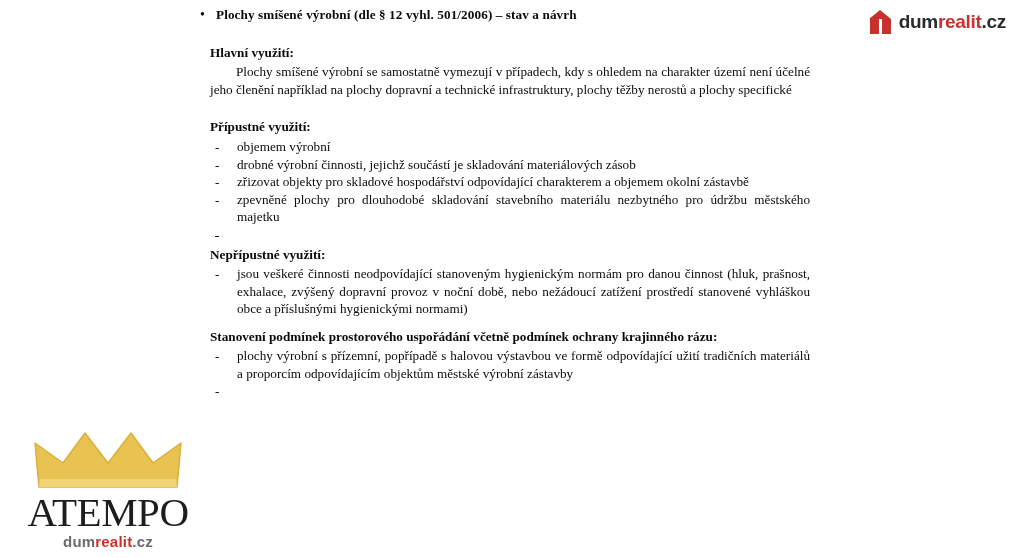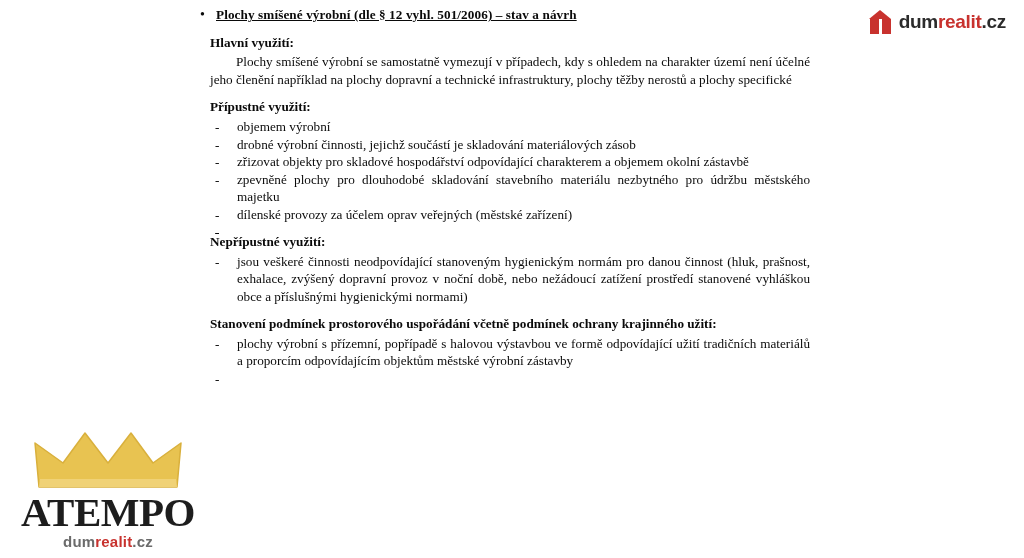--- a/index.html
+++ b/index.html
@@ -43,27 +43,26 @@
   .bullet-dot {
     width: 16px;
     flex: 0 0 16px;
     font-size: 14px;
     line-height: 1.2;
     text-align: left;
     padding-top: 1px;
   }
   .bullet-head-text {
     font-weight: bold;
-    text-decoration: underline;
     letter-spacing: 0.1px;
   }
 
   .sec-title {
     font-weight: bold;
-    margin-top: 10px;
+    margin-top: 20px;
     margin-bottom: 2px;
   }
 
   .para {
     text-align: justify;
     text-indent: 26px;
     margin-bottom: 7px;
   }
 
   ul.dashlist {
@@ -143,21 +142,21 @@
   }
   .crown {
     width: 150px;
     height: 62px;
     margin: 0 auto 2px;
     display: block;
   }
   .logo-word {
     font-family: "Liberation Serif", serif;
     font-size: 41px;
-    font-weight: bold;
+    font-weight: normal;
     letter-spacing: -0.5px;
     color: #1d1d1d;
     line-height: 0.95;
   }
   .logo-sub {
     font-family: "Liberation Sans", sans-serif;
     font-size: 15px;
     font-weight: bold;
     color: #6b6b6b;
     letter-spacing: 0.2px;
@@ -188,35 +187,35 @@
 
     <div class="sec-title">Hlavní využití:</div>
     <div class="para">Plochy smíšené výrobní se samostatně vymezují v případech, kdy s ohledem na charakter území není účelné jeho členění například na plochy dopravní a technické infrastruktury, plochy těžby nerostů a plochy specifické</div>
 
     <div class="sec-title">Přípustné využití:</div>
     <ul class="dashlist">
       <li><span class="dash">-</span><span>objemem výrobní</span></li>
       <li><span class="dash">-</span><span>drobné výrobní činnosti, jejichž součástí je skladování materiálových zásob</span></li>
       <li><span class="dash">-</span><span>zřizovat objekty pro skladové hospodářství odpovídající charakterem a objemem okolní zástavbě</span></li>
       <li><span class="dash">-</span><span>zpevněné plochy pro dlouhodobé skladování stavebního materiálu nezbytného pro údržbu městského majetku</span></li>
-      <li><span class="dash">-</span><span>dílenské provozy za účelem oprav veřejných (městské zařízení)</span></li>
+      <li><span class="dash">-</span></li>
       <li><span class="dash">-</span></li>
       <li><span class="dash">-</span></li>
     </ul>
 
     <ul class="dashlist">
       <li><span class="dash">-</span></li>
     </ul>
 
     <div class="sec-title">Nepřípustné využití:</div>
     <ul class="dashlist">
       <li><span class="dash">-</span><span>jsou veškeré činnosti neodpovídající stanoveným hygienickým normám pro danou činnost (hluk, prašnost, exhalace, zvýšený dopravní provoz v noční době, nebo nežádoucí zatížení prostředí stanovené vyhláškou obce a příslušnými hygienickými normami)</span></li>
     </ul>
 
-    <div class="sec-title-2line">Stanovení podmínek prostorového uspořádání včetně podmínek ochrany krajinného užití:</div>
+    <div class="sec-title-2line">Stanovení podmínek prostorového uspořádání včetně podmínek ochrany krajinného rázu:</div>
     <ul class="dashlist">
       <li><span class="dash">-</span><span>plochy výrobní s přízemní, popřípadě s halovou výstavbou ve formě odpovídající užití tradičních materiálů a proporcím odpovídajícím objektům městské výrobní zástavby</span></li>
       <li><span class="dash">-</span></li>
     </ul>
 
   </div>
 
   <div class="logo-block">
     <svg class="crown" viewBox="0 0 150 62">
       <path d="M6 58 L2 14 L30 34 L52 4 L75 34 L98 4 L120 34 L148 14 L144 58 Z" fill="#e8c351" stroke="#d9b03c" stroke-width="1.5" stroke-linejoin="round"></path>

